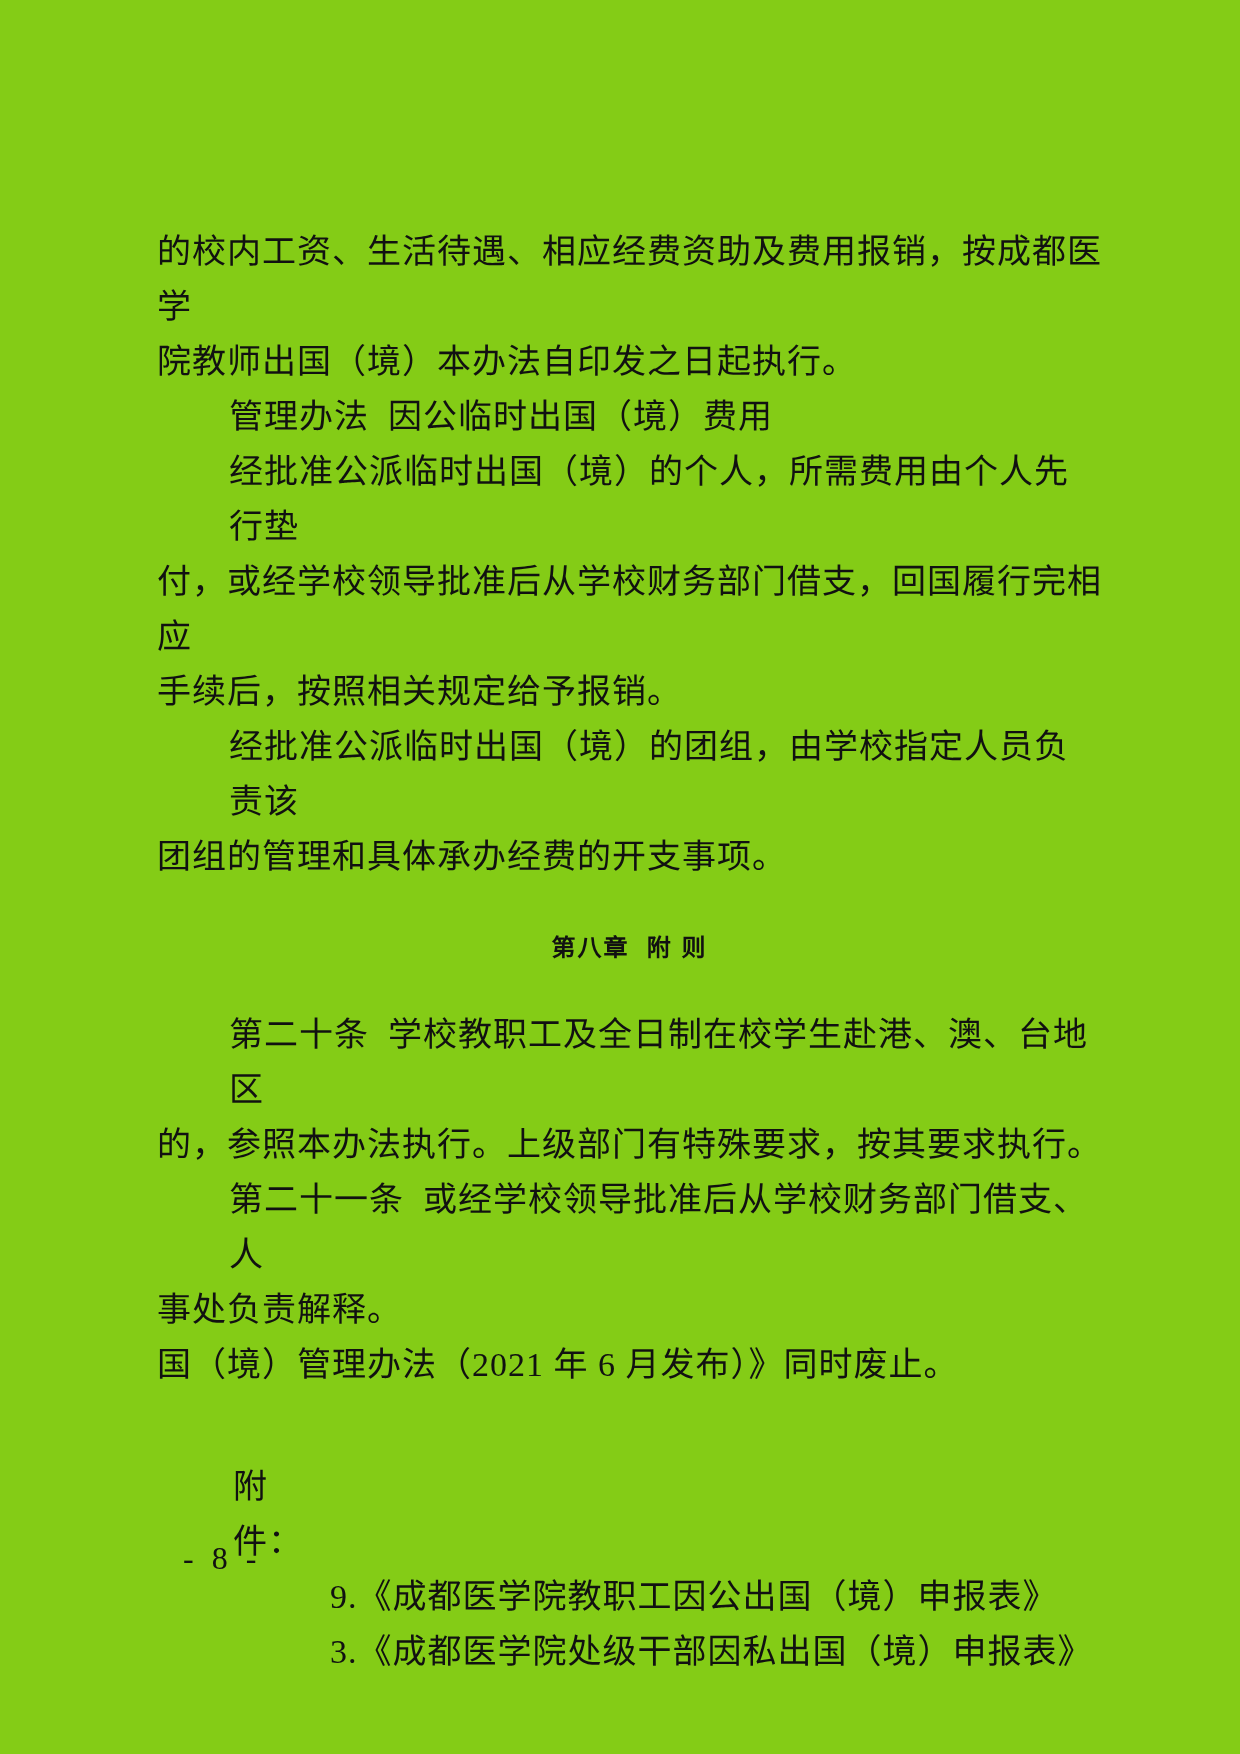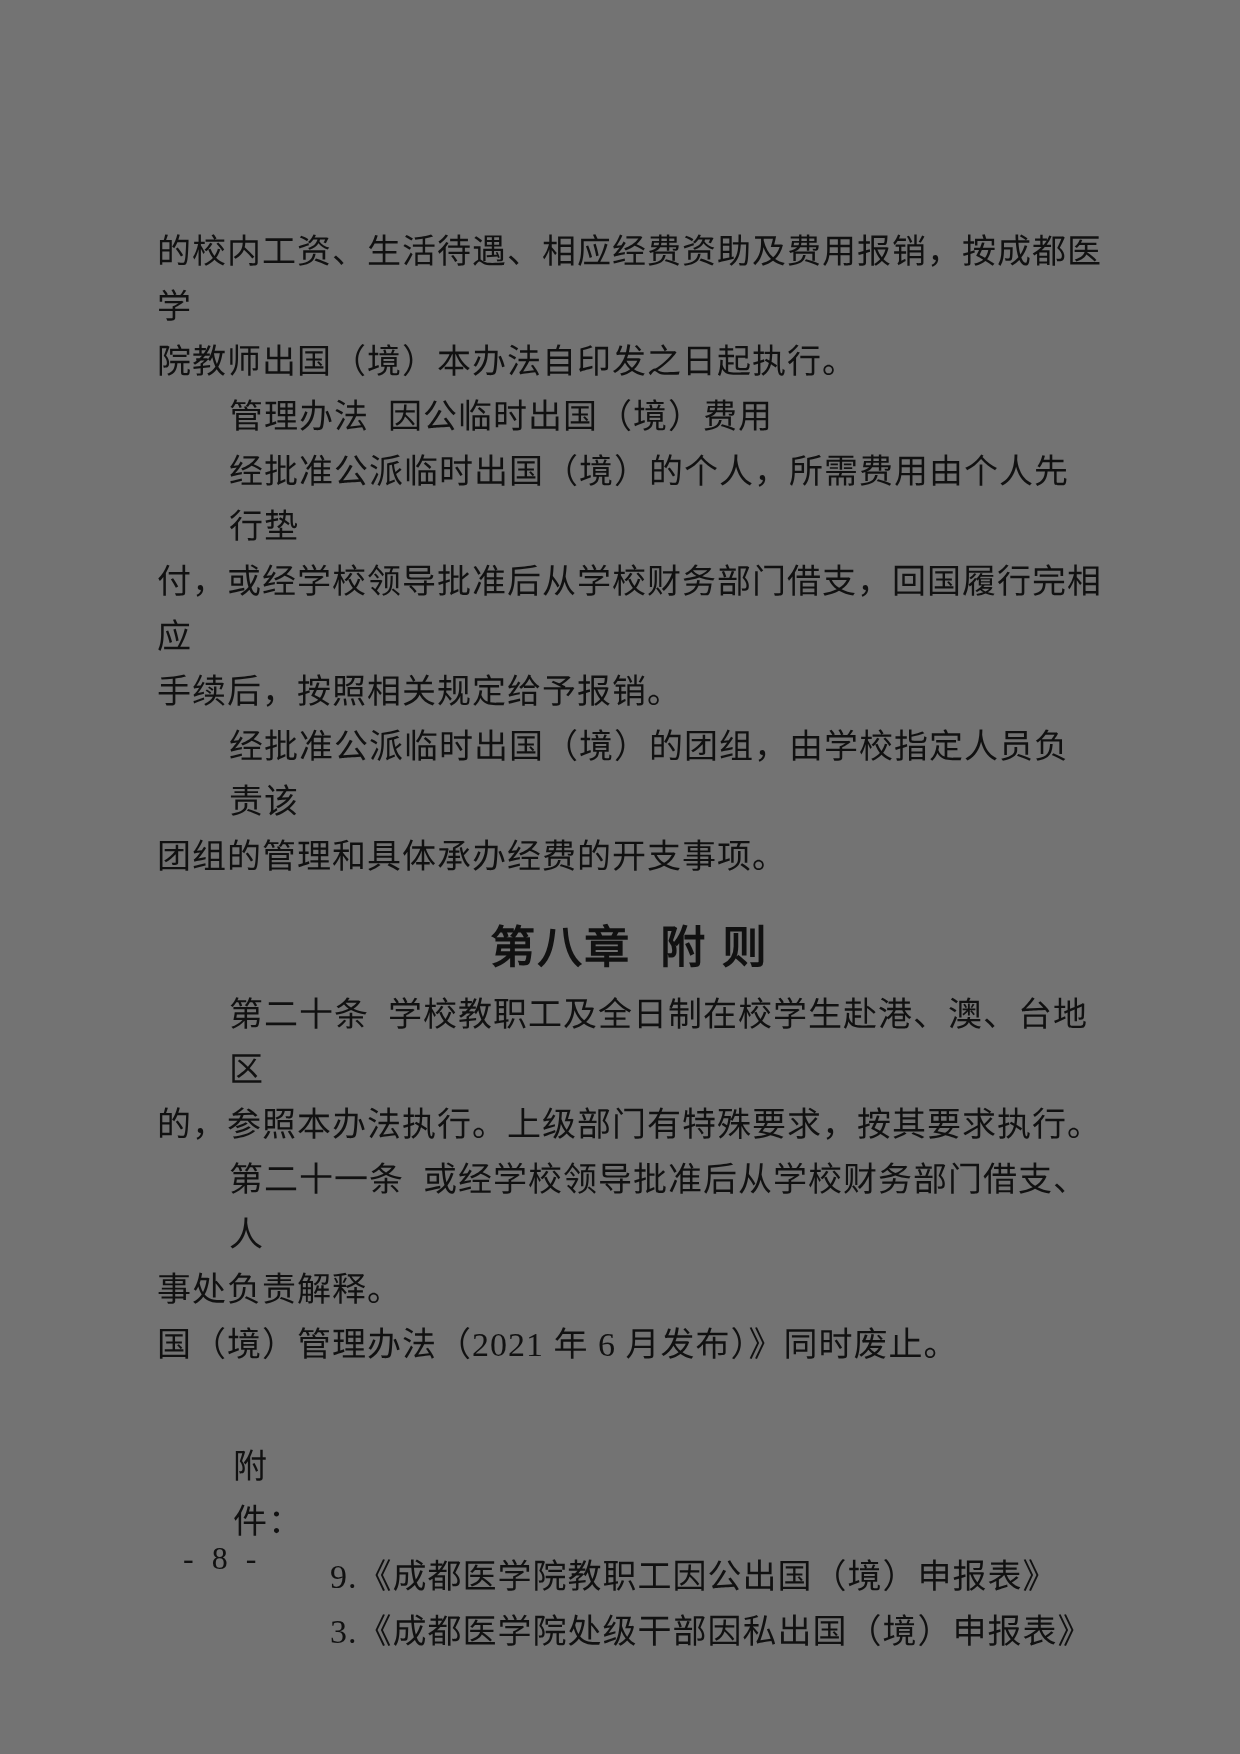--- a/index.html
+++ b/index.html
@@ -4,45 +4,45 @@
 <style>
   html, body {
     margin: 0;
     padding: 0;
     background: #ffffff;
   }
   .page {
     position: relative;
     width: 1240px;
     height: 1754px;
-    background: #737373;
+    background: #84cc16;
     color: #111111;
     overflow: hidden;
   }
   .body-text {
     padding: 224px 138px 0 157px;
   }
   .line {
     font-family: "Liberation Serif", "DejaVu Serif", serif;
     font-size: 34px;
     line-height: 55px;
     letter-spacing: 1px;
     white-space: pre-wrap;
   }
   .indent {
     padding-left: 72px;
   }
   .chapter-heading {
     font-family: "Liberation Sans", "DejaVu Sans", sans-serif;
     font-weight: bold;
-    font-size: 45px;
+    font-size: 24px;
     line-height: 55px;
     letter-spacing: 2px;
     text-align: center;
-    margin: 36px 0 12px 0;
+    margin: 36px 0 32px 0;
     white-space: pre-wrap;
   }
   .attachments {
     margin-top: 67px;
     padding-left: 76px;
   }
   .att-row {
     font-family: Liberation Serif, serif;
     font-size: 34px;
     line-height: 55px;

